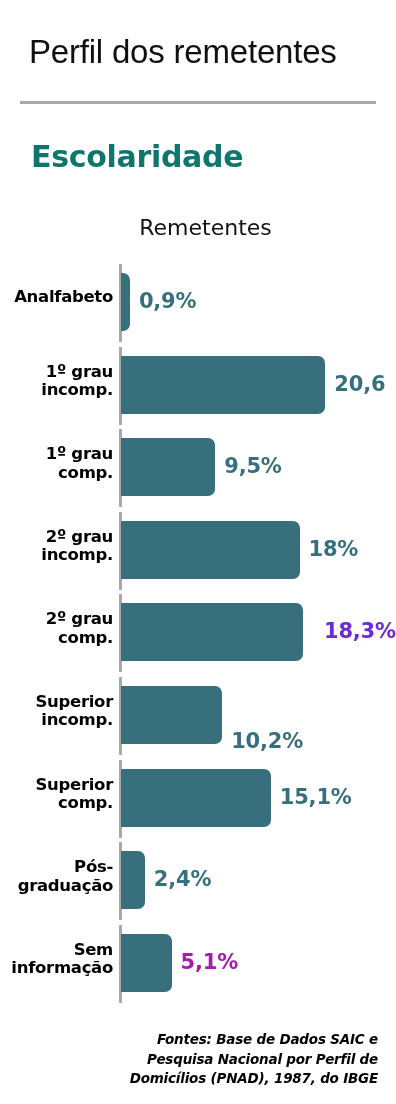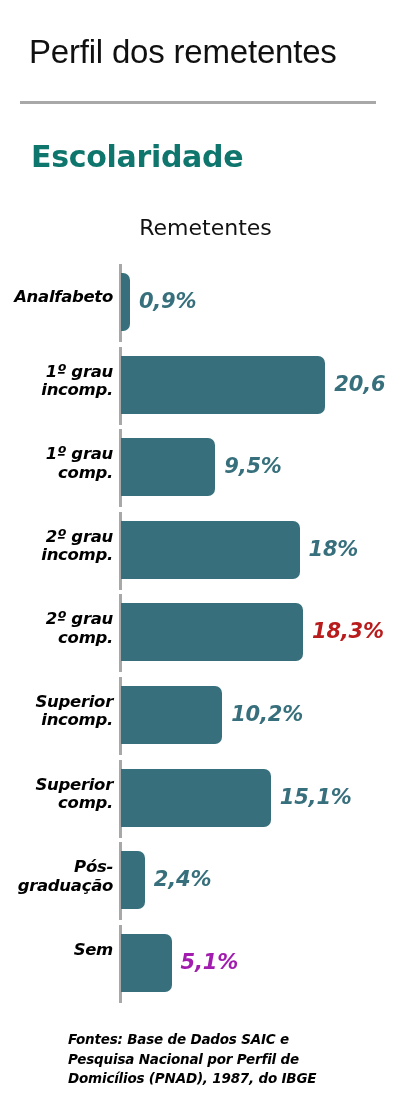--- a/index.html
+++ b/index.html
@@ -76,21 +76,20 @@
     left: 0;
     top: 262px;
     width: 396px;
     height: 744px;
   }
 
   .row {
     position: relative;
     height: 82.6px;
     width: 344px;
-    font-style: italic;
   }
 
   .axis-seg {
     position: absolute;
     left: 119px;
     top: 2px;
     width: 3px;
     height: 78px;
     background: #a8a8a8;
   }
@@ -130,21 +129,21 @@
     font-family: "DejaVu Sans", sans-serif;
     letter-spacing: -0.2px;
   }
 
   
   .source-note {
     position: absolute;
     right: 18px;
     top: 1030px;
     width: 310px;
-    text-align: left;
+    text-align: right;
     font-size: 13.5px;
     font-weight: 700;
     font-style: italic;
     line-height: 19.5px;
     color: #000000;
     font-family: "DejaVu Sans", sans-serif;
     letter-spacing: -0.2px;
   }
   .source-note div { display: block; }
 </style>
@@ -199,30 +198,30 @@
         <div class="bar" style="width: 178.56px; background: rgb(55, 112, 124);"></div>
         <div class="val-label" style="left: 308.56px; color: rgb(55, 112, 124);">18%</div>
       </div>
       <div class="row">
         <div class="axis-seg"></div>
         <div class="cat-label l2">
           <div>2º grau</div>
           <div>comp.</div>
         </div>
         <div class="bar" style="width: 181.536px; background: rgb(55, 112, 124);"></div>
-        <div class="val-label" style="left: 312px; color: #b91c1c;">18,3%</div>
+        <div class="val-label" style="left: 324px; color: #6d28d9;">18,3%</div>
       </div>
       <div class="row">
         <div class="axis-seg"></div>
         <div class="cat-label l2">
           <div>Superior</div>
           <div>incomp.</div>
         </div>
         <div class="bar" style="width: 101.184px; background: rgb(55, 112, 124);"></div>
-        <div class="val-label" style="left: 231.184px; color: rgb(55, 112, 124);">10,2%</div>
+        <div class="val-label" style="left: 231.184px; color: rgb(55, 112, 124); margin-top: 27px;">10,2%</div>
       </div>
       <div class="row">
         <div class="axis-seg"></div>
         <div class="cat-label l2">
           <div>Superior</div>
           <div>comp.</div>
         </div>
         <div class="bar" style="width: 149.792px; background: rgb(55, 112, 124);"></div>
         <div class="val-label" style="left: 279.792px; color: rgb(55, 112, 124);">15,1%</div>
       </div>
@@ -232,20 +231,21 @@
           <div>Pós-</div>
           <div>graduação</div>
         </div>
         <div class="bar" style="width: 23.808px; background: rgb(55, 112, 124);"></div>
         <div class="val-label" style="left: 153.808px; color: rgb(55, 112, 124);">2,4%</div>
       </div>
       <div class="row">
         <div class="axis-seg"></div>
         <div class="cat-label l2">
           <div>Sem</div>
+          <div>informação</div>
         </div>
         <div class="bar" style="width: 50.592px; background: rgb(55, 112, 124);"></div>
         <div class="val-label" style="left: 180.592px; color: #a21caf;">5,1%</div>
       </div>
     </div>
 
   <div class="source-note">
       <div>Fontes: Base de Dados SAIC e</div>
       <div>Pesquisa Nacional por Perfil de</div>
       <div>Domicílios (PNAD), 1987, do IBGE</div>

